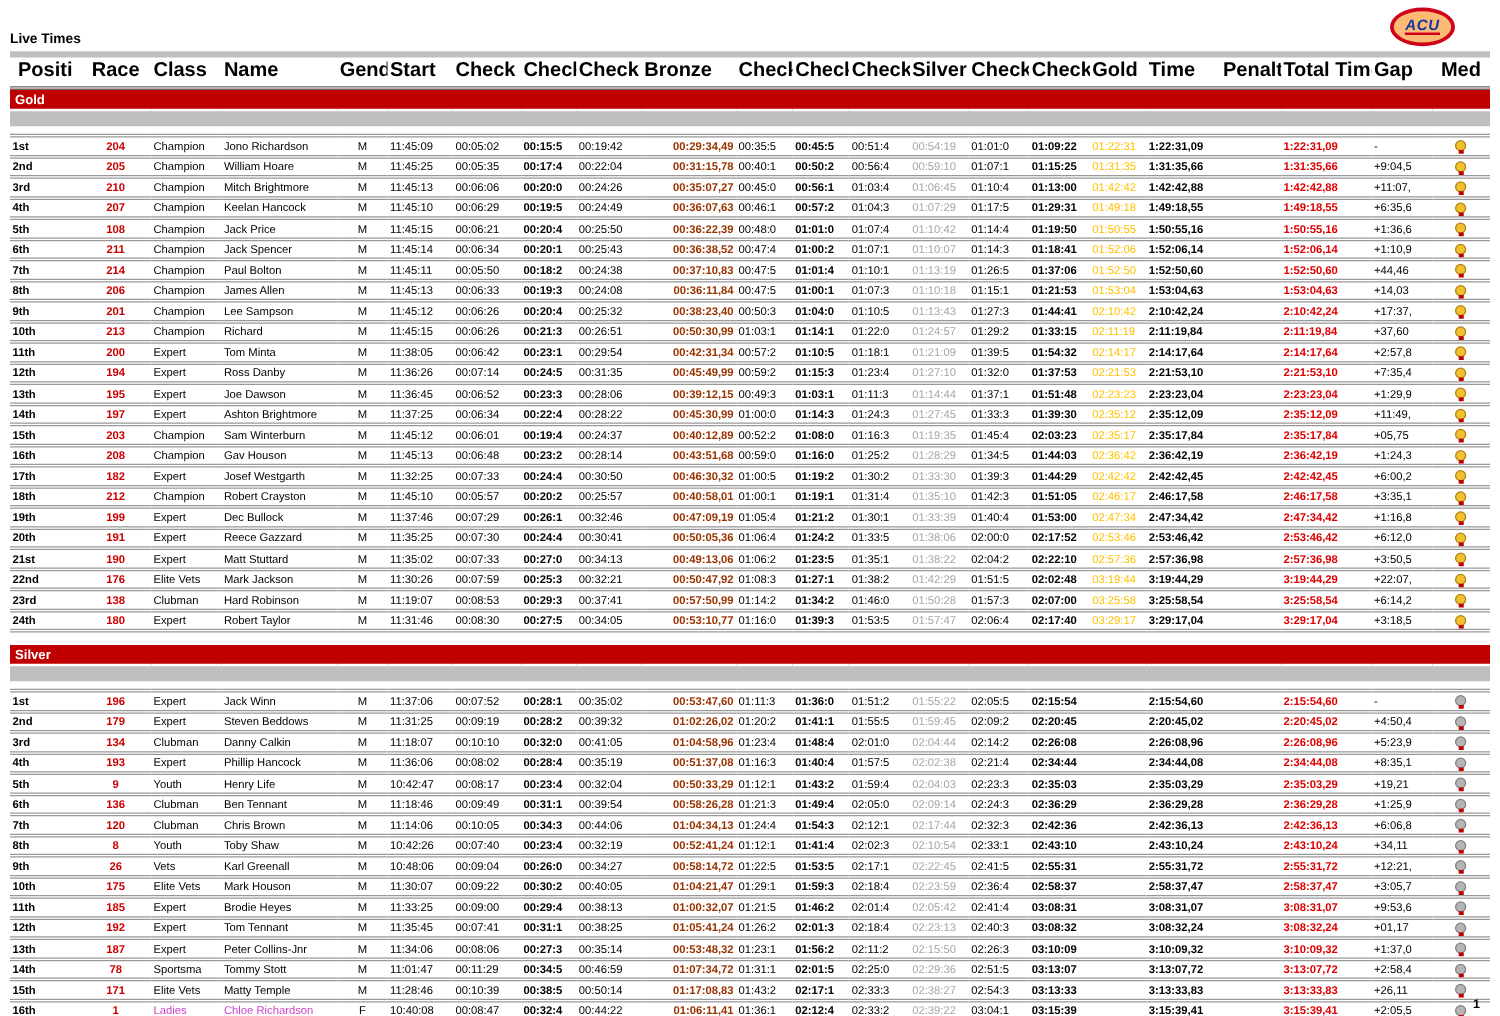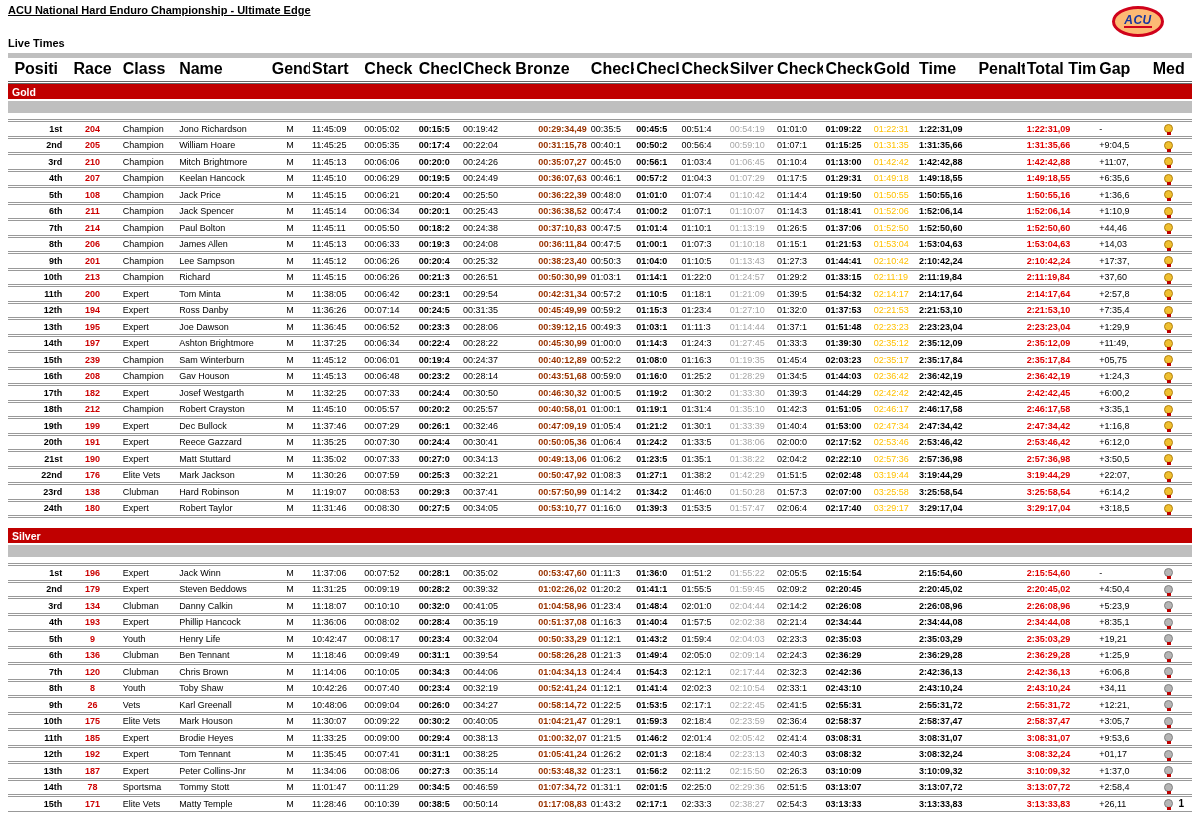--- a/index.html
+++ b/index.html
@@ -24,21 +24,21 @@
   }
   th.h-c { text-align:center; }
   tr.thickbar td { background:#BFBFBF; height:5px; padding:0; }
 
   tbody.rows td {
     font-size:9px; line-height:9.5px; padding:1px 2px 0 2px;
     border-bottom:3px double #999; white-space:nowrap; overflow:hidden;
   }
   tbody.rows tr:first-child td { border-top:3px double #999; }
 
-  .c-pos   { text-align:right; font-weight:bold;margin-top:39px; }
+  .c-pos   { text-align:left; font-weight:bold;margin-top:39px; }
   .c-race  { text-align:center; font-weight:bold; color:#CC0000; }
   .c-class {}
   .c-name  { font-weight:normal; }
   .c-gend  { text-align:center; }
   .c-b     { font-weight:bold; }
   .c-bronze{ color:#993300; font-weight:bold;text-align:right; }
   .c-sil   { color:#A6A6A6; }
   .c-goldt { color:#FFC000; }
   .c-total { color:#E00000; font-weight:bold; }
   .c-med   { text-align:center; }
@@ -52,21 +52,20 @@
   .medal { display:inline-block; width:7px; height:7px; border-radius:50%; position:relative; margin-top:1px; }
   .medal::after { content:""; position:absolute; left:1.5px; top:7px; width:4px; height:3px; background:#C00000; }
   .medal-gold   { background:#F0C030; border:1px solid #B08010; }
   .medal-silver { background:#B5B5B5; border:1px solid #808080; }
   .page-num { position:absolute; right:16px; bottom:4px; font-size:10px; font-weight:bold; }
 </style>
 </head>
 <body>
 
 <div class="page">
-  <div class="title">ACU National Hard Enduro Championship - Ultimate Edge</div>
   <div class="subtitle">Live Times</div>
 
   <div class="acu-logo">
     <span class="acu-text">ACU</span>
   </div>
 
   <table>
     <colgroup>
       <col style="width:56px">
         <col style="width:56px">
@@ -464,21 +463,21 @@
           <td class="c-t c-b">01:39:30</td>
           <td class="c-t c-goldt">02:35:12</td>
           <td class="c-t c-b">2:35:12,09</td>
           <td class="c-t"></td>
           <td class="c-t c-total">2:35:12,09</td>
           <td class="c-t">+11:49,</td>
           <td class="c-med"><span class="medal medal-gold"></span></td>
         </tr>
         <tr>
           <td class="c-pos">15th</td>
-          <td class="c-race">239</td>
+          <td class="c-race">203</td>
           <td class="c-class">Champion</td>
           <td class="c-name">Sam Winterburn</td>
           <td class="c-gend">M</td>
           <td class="c-t">11:45:12</td>
           <td class="c-t">00:06:01</td>
           <td class="c-t c-b">00:19:4</td>
           <td class="c-t">00:24:37</td>
           <td class="c-t c-bronze">00:40:12,89</td>
           <td class="c-t">00:52:2</td>
           <td class="c-t c-b">01:08:0</td>

